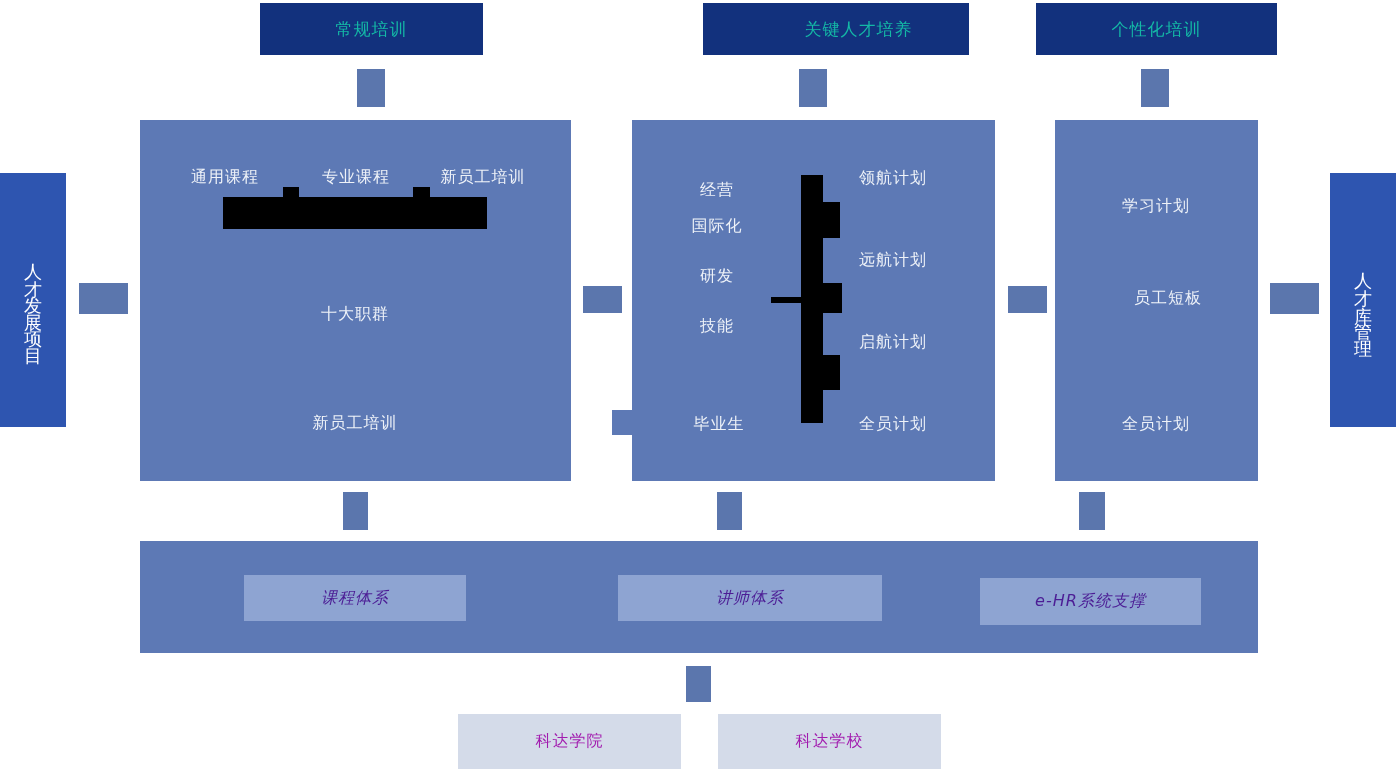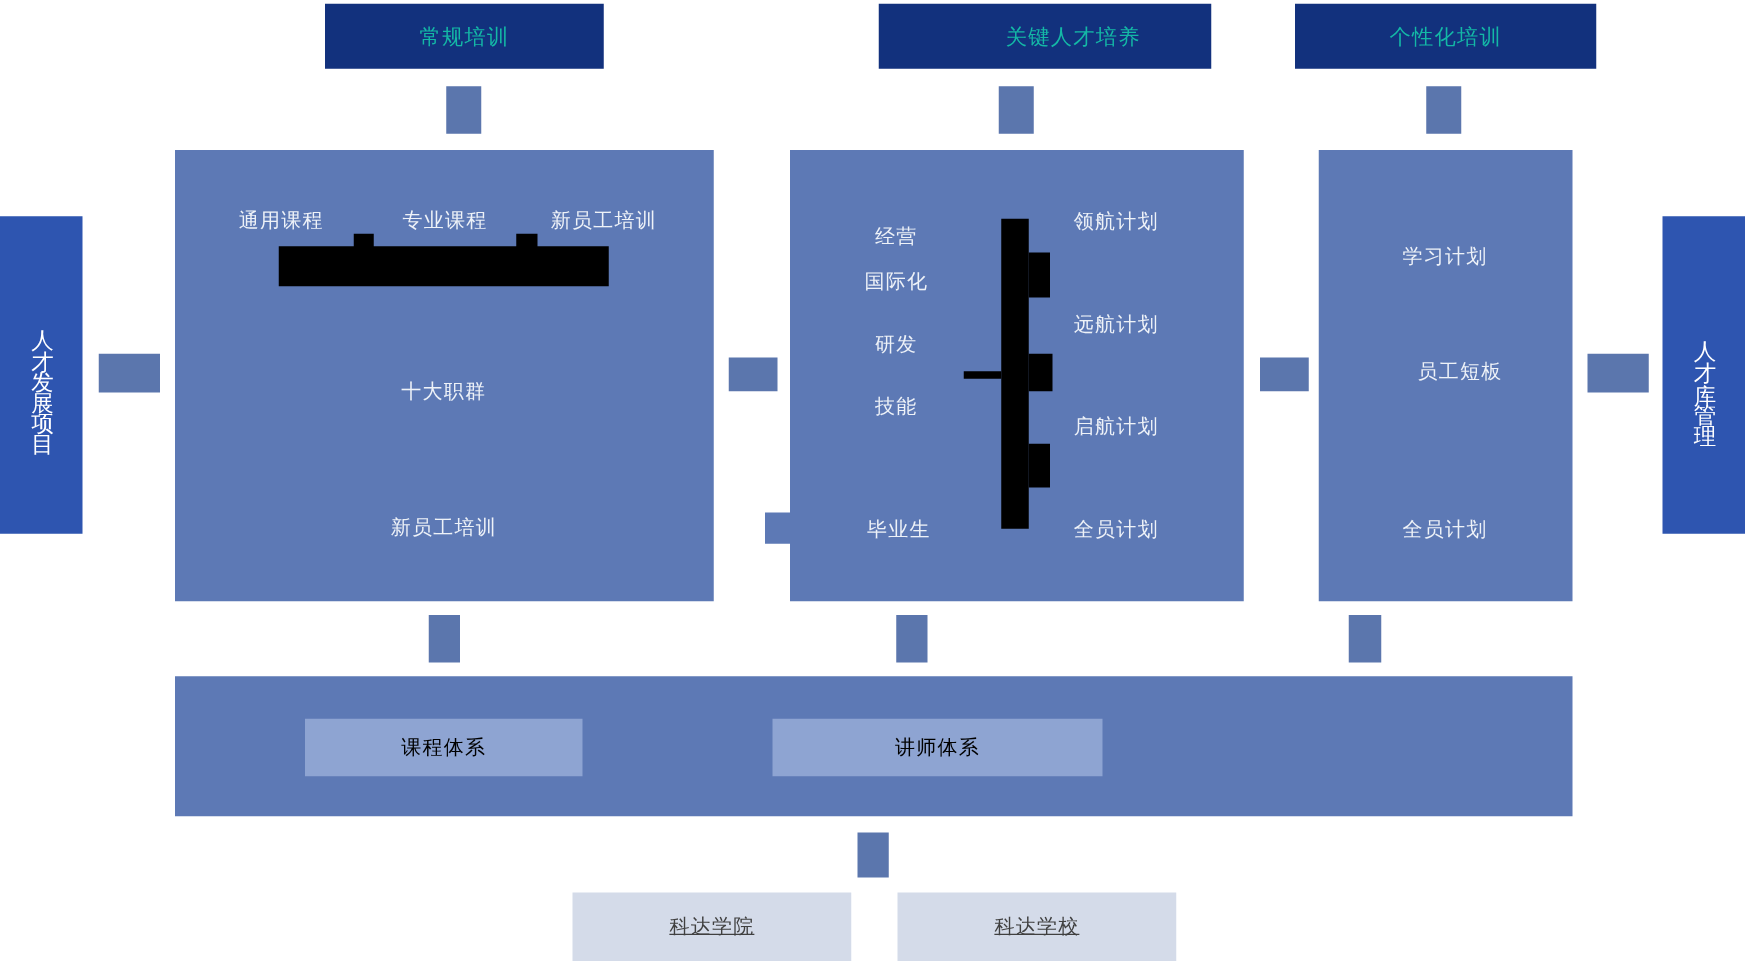--- a/index.html
+++ b/index.html
@@ -23,28 +23,28 @@
   .vtext {
     writing-mode:vertical-lr; text-orientation:upright;
     color:#ffffff; font-size:18px; letter-spacing:17px; line-height:1;
   }
   .lbl {
     position:absolute; transform:translate(-50%,-50%);
     color:#eef2f8; font-size:16px; white-space:nowrap; letter-spacing:1px;
   }
   .blk { position:absolute; background:#000000; }
   .innerbox {
-    position:absolute; background:#8ea4d2; color:#000000;
+    position:absolute; background:#8ea4d2; color:#4c1d95;
     display:flex; align-items:center; justify-content:center;
-    font-size:16px; letter-spacing:1px;
+    font-size:16px; letter-spacing:1px;font-style:italic;
   }
   .school {
     position:absolute; width:223px; height:55px; background:#d4dbe9;
-    color:#404040; display:flex; align-items:center; justify-content:center;
-    font-size:16px; letter-spacing:1px;text-decoration:underline;
+    color:#a21caf; display:flex; align-items:center; justify-content:center;
+    font-size:16px; letter-spacing:1px;
   }
 </style>
 </head>
 <body>
 
 <div class="canvas">
 
   <div class="hdr" style="left:260px; top:3px; width:223px;">常规培训</div>
   <div class="hdr" style="left:703px; top:3px; width:221px;padding-left:45px;">关键人才培养</div>
   <div class="hdr" style="left:1036px; top:3px; width:241px;">个性化培训</div>
@@ -101,19 +101,20 @@
   <div class="lbl" style="left:1140px; top:298px;margin-left:28px;">员工短板</div>
   <div class="lbl" style="left:1156px; top:424px;">全员计划</div>
 
   <div class="conn" style="left:343px; top:492px; width:25px; height:38px;"></div>
   <div class="conn" style="left:717px; top:492px; width:25px; height:38px;"></div>
   <div class="conn" style="left:1079px; top:492px; width:26px; height:38px;"></div>
 
   <div class="panel" style="left:140px; top:541px; width:1118px; height:112px;"></div>
   <div class="innerbox" style="left:244px; top:575px; width:222px; height:46px;">课程体系</div>
   <div class="innerbox" style="left:618px; top:575px; width:264px; height:46px;">讲师体系</div>
+  <div class="innerbox" style="left:980px; top:578px; width:221px; height:47px;">e-HR系统支撑</div>
 
   <div class="conn" style="left:686px; top:666px; width:25px; height:36px;"></div>
 
   <div class="school" style="left:458px; top:714px;">科达学院</div>
   <div class="school" style="left:718px; top:714px;">科达学校</div>
 
 </div>
 
 </body></html>

